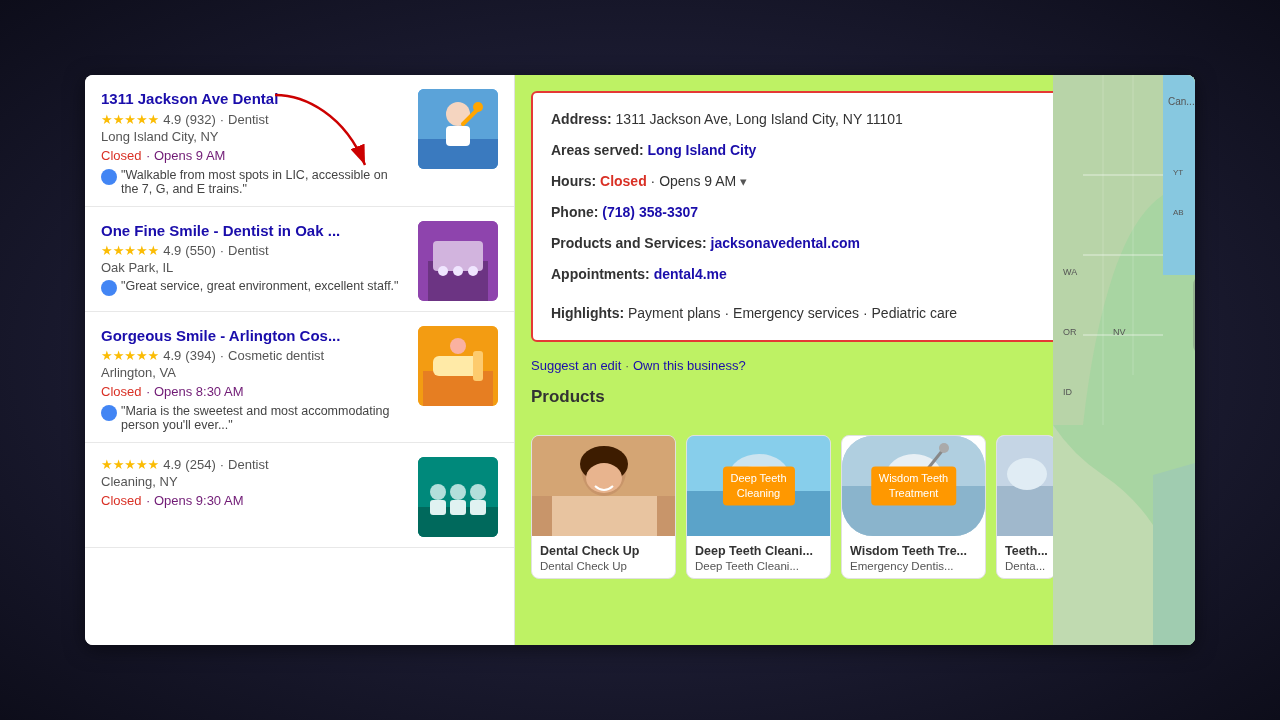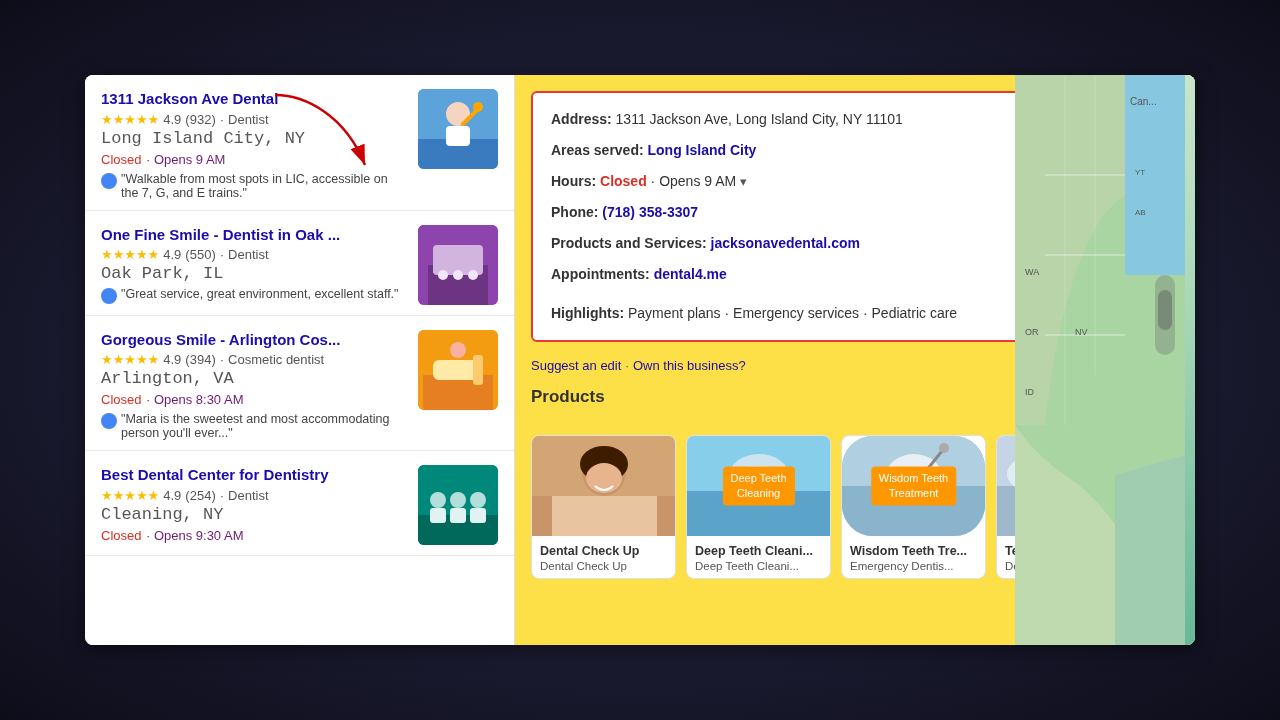--- a/index.html
+++ b/index.html
@@ -52,21 +52,21 @@
     }
     .listing-rating {
       display: flex;
       align-items: center;
       gap: 4px;
       font-size: 13px;
       color: #555;
       margin-bottom: 2px;
     }
     .stars { color: #fbbc04; font-size: 13px; }
-    .listing-location { font-size: 17px; color: #555; margin-bottom: 2px; font-family: Liberation Mono, monospace; }
+    .listing-location { font-size: 13px; color: #555; margin-bottom: 2px; }
     .listing-status-closed { color: #d93025; font-size: 13px; }
     .listing-status-open-time { font-size: 13px; color: #701a75; }
     .listing-review {
       font-size: 12.5px;
       color: #444;
       display: flex;
       align-items: flex-start;
       gap: 4px;
       margin-top: 4px;
     }
@@ -91,21 +91,21 @@
     .img-blue { background: linear-gradient(135deg, #2196f3, #90caf9); }
     .img-purple { background: linear-gradient(135deg, #7b1fa2, #ce93d8); }
     .img-yellow { background: linear-gradient(135deg, #f9a825, #ffe082); }
     .img-teal { background: linear-gradient(135deg, #00796b, #80cbc4); }
 
     
     .right-panel {
       flex: 1;
       display: flex;
       flex-direction: column;
-      background: #fde047;
+      background: #bef264;
       overflow-y: auto;
       padding: 16px 16px 16px 16px;
     }
 
     
     .info-card {
       border: 2.5px solid #e53935;
       border-radius: 6px;
       background: #fff;
       padding: 16px 18px;
@@ -230,21 +230,21 @@
       color: #555;
       align-self: center;
       box-shadow: 0 1px 4px rgba(0,0,0,0.15);
     }
 
     
     .map-area {
       position: absolute;
       right: 0;
       top: 0;
-      width: 180px;
+      width: 142px;
       height: 100%;
       background: #a8d8a8;
       overflow: hidden;
     }
     .map-bg {
       width: 100%;
       height: 100%;
       background: linear-gradient(180deg, #c8e6c8 0%, #a8d8b8 40%, #88c8a8 70%, #68b898 100%);
       position: relative;
     }
@@ -372,21 +372,20 @@
 
             <rect x="15" y="30" width="50" height="20" rx="6" fill="#ffeaa7"></rect>
             <rect x="55" y="25" width="10" height="30" rx="3" fill="#fdcb6e"></rect>
             <circle cx="40" cy="20" r="8" fill="#fab1a0"></circle>
           </svg>
         </div>
       </div>
 
       <div class="listing">
         <div class="listing-info">
-          <div class="listing-title">Best Dental Center for Dentistry</div>
           <div class="listing-rating">
             <span class="stars">★★★★★</span>
             <span>4.9</span>
             <span>(<span>254</span>)</span>
             <span> · </span>
             <span>Dentist</span>
           </div>
           <div class="listing-location">Cleaning, NY</div>
           <div>
             <span class="listing-status-closed">Closed</span>

